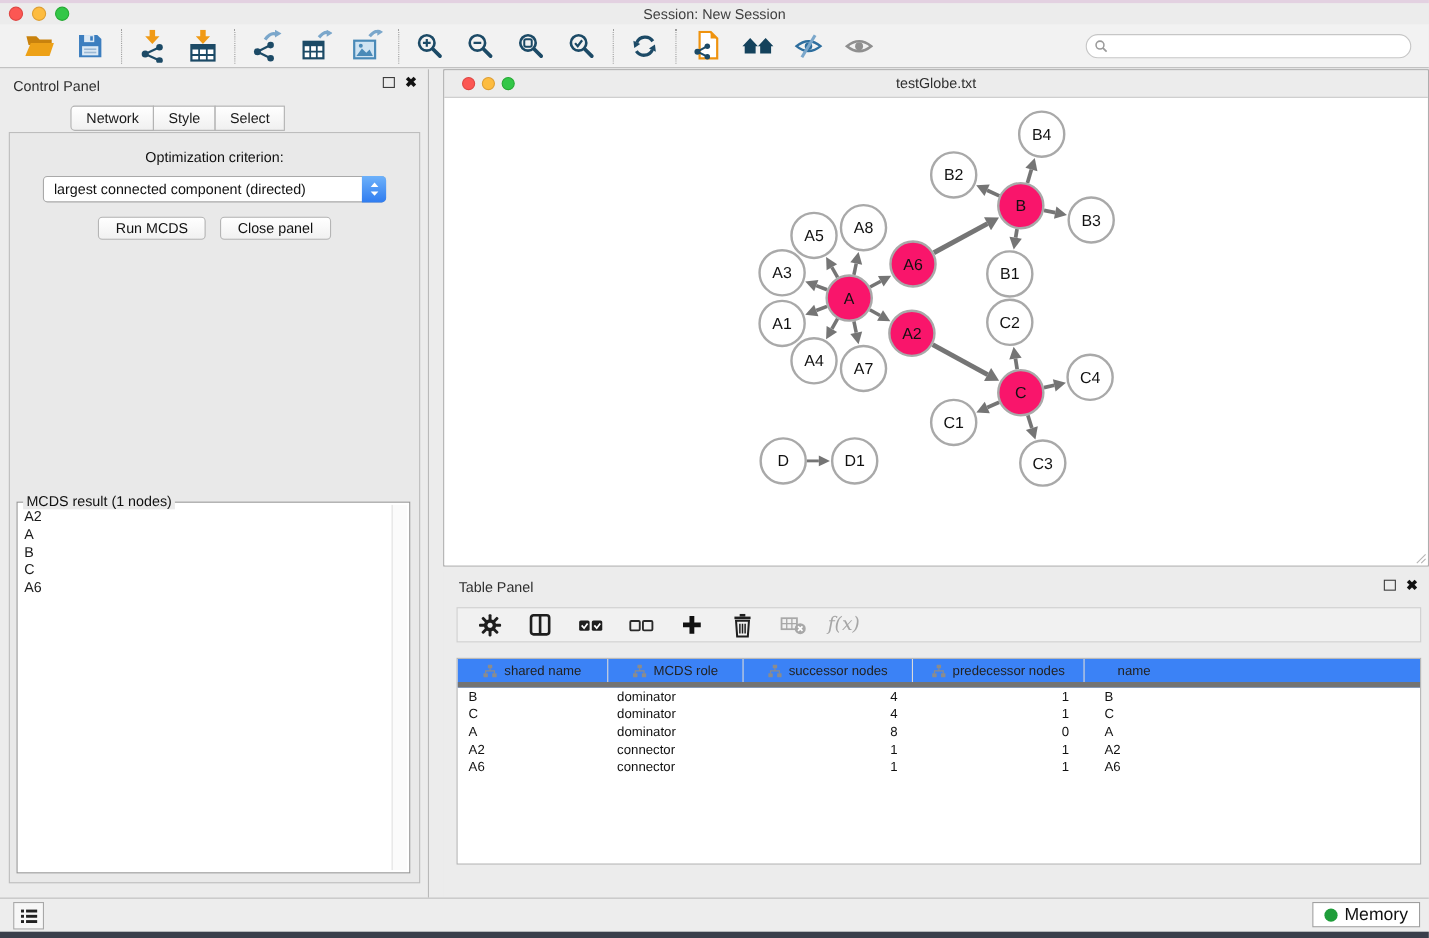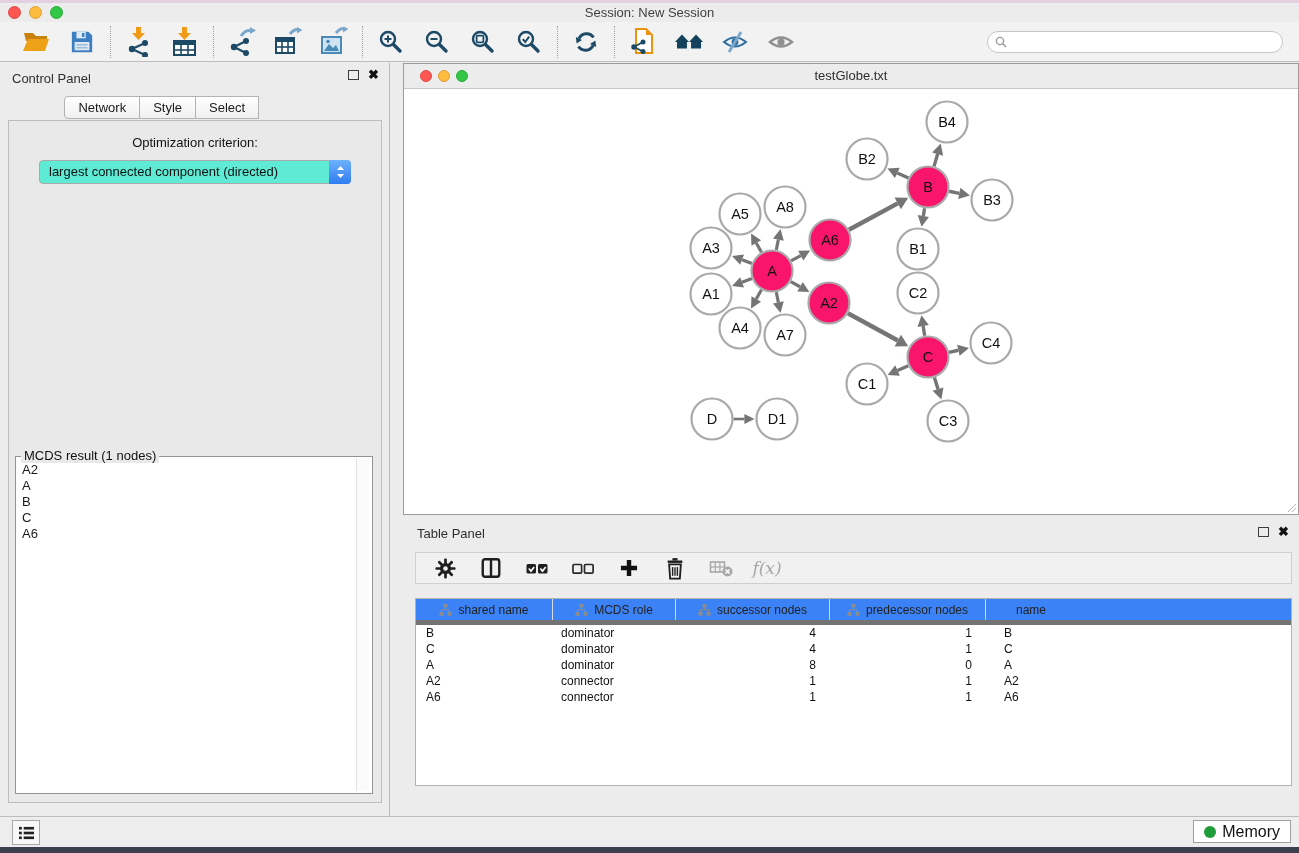--- a/index.html
+++ b/index.html
@@ -32,21 +32,21 @@
   .tab:first-child{border-radius:4px 0 0 4px;margin-left:0;}
   .tab:last-child{border-radius:0 4px 4px 0;margin-top:43px;}
   .tab.active{background:linear-gradient(#68abf8,#2d7bee);color:#fff;border-color:#2f72d6;}
   
   .control-panel{position:absolute;top:63px;left:0;width:390px;bottom:36px;background:#ececec;
                  border-right:1px solid #b9b9b9;box-sizing:border-box;}
   .cp-title{position:absolute;left:12px;top:8px;font-size:13px;color:#2e2e2e;}
   .cp-tabs{position:absolute;top:33px;left:0;right:0;text-align:right;}
   .cp-body{position:absolute;top:57px;left:8px;right:7px;bottom:14px;background:#e9e9e9;border:1px solid #bdbdbd;}
   .opt-label{margin-top:14px;text-align:center;font-size:13px;color:#111;}
-  .dropdown{margin:10px auto 0;width:312px;height:24px;background:#5eead4;border:1px solid #a9a9a9;border-radius:4px;
+  .dropdown{margin:10px auto 0;width:312px;height:24px;background:#ffffff;border:1px solid #a9a9a9;border-radius:4px;
             position:relative;font-size:13px;line-height:22px;padding-left:9px;box-sizing:border-box;color:#111;}
   .dd-stepper{position:absolute;right:-1px;top:-1px;width:22px;height:24px;border-radius:0 4px 4px 0;
               background:linear-gradient(#6db1fa,#2f7cf0);display:flex;align-items:center;justify-content:center;}
   .btn-row{display:flex;justify-content:center;gap:13px;margin-top:13px;}
   .aqua-btn{height:21px;background:linear-gradient(#ffffff,#f1f1f1);border:1px solid #b5b5b5;border-radius:4px;
             font-size:13px;line-height:19px;padding:0 15px;color:#111;font-family:inherit;}
   .result-box{position:absolute;left:6px;right:8px;top:335px;bottom:8px;border:1px solid #949494;background:#fff;}
   .result-legend{position:absolute;top:-9px;left:5px;background:#e9e9e9;padding:0 3px;font-size:13px;color:#111;}
   .result-list{position:absolute;top:3px;left:2px;right:17px;bottom:2px;font-size:13px;padding:2px 4px;overflow:hidden;}
   .result-item{line-height:16px;}
@@ -286,20 +286,24 @@
   <div class="cp-body">
     <div class="opt-label">Optimization criterion:</div>
     <div class="dropdown">
       <span>largest connected component (directed)</span>
       <span class="dd-stepper">
         <svg width="9" height="14" viewBox="0 0 9 14">
             <path d="M4.5 1 L8 5 H1z" fill="#fff"></path>
             <path d="M4.5 13 L1 9 H8z" fill="#fff"></path>
           </svg>
       </span>
+    </div>
+    <div class="btn-row">
+      <button class="aqua-btn">Run MCDS</button>
+      <button class="aqua-btn">Close panel</button>
     </div>
     <div class="result-box">
       <span class="result-legend">MCDS result (1 nodes)</span>
       <div class="result-list" id="result-list">
           <div class="result-item">A2</div>
           <div class="result-item">A</div>
           <div class="result-item">B</div>
           <div class="result-item">C</div>
           <div class="result-item">A6</div>
         </div>

